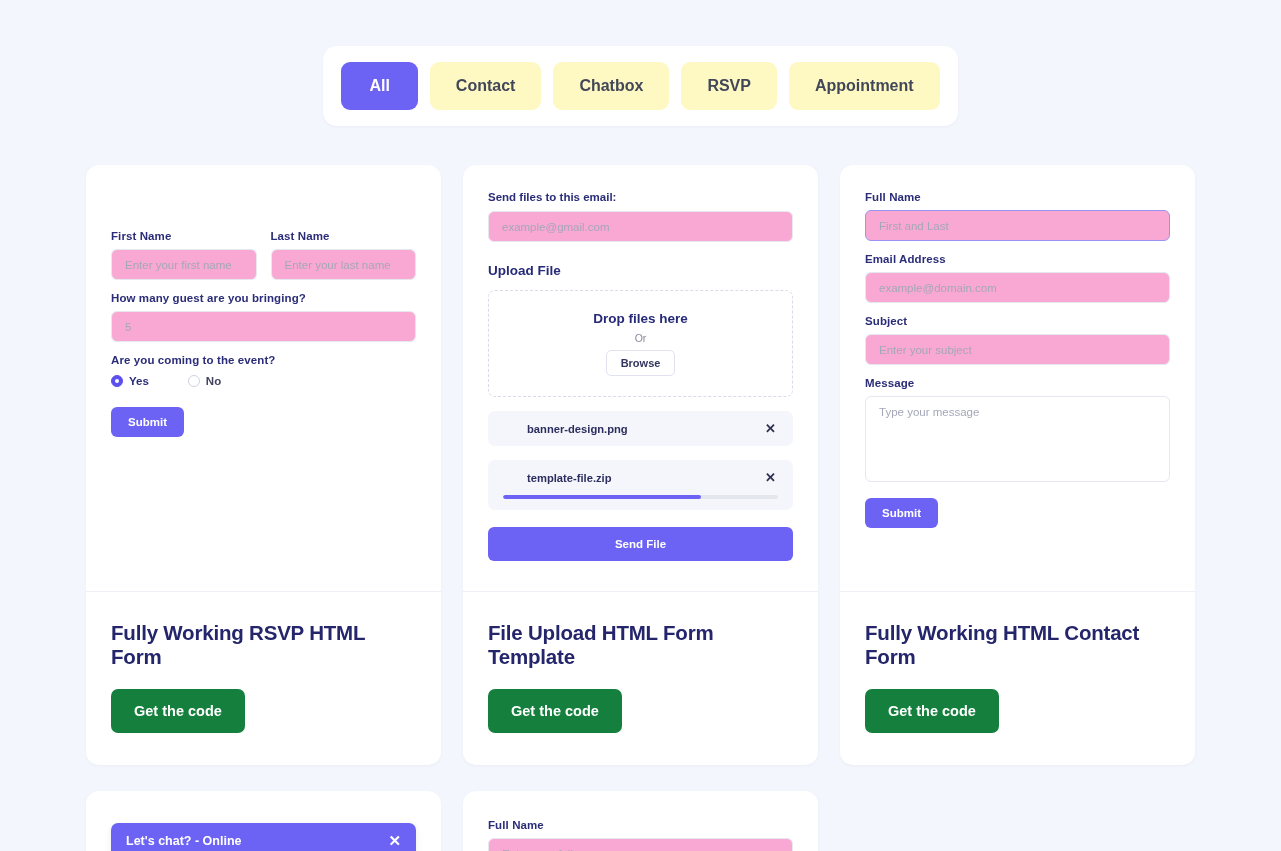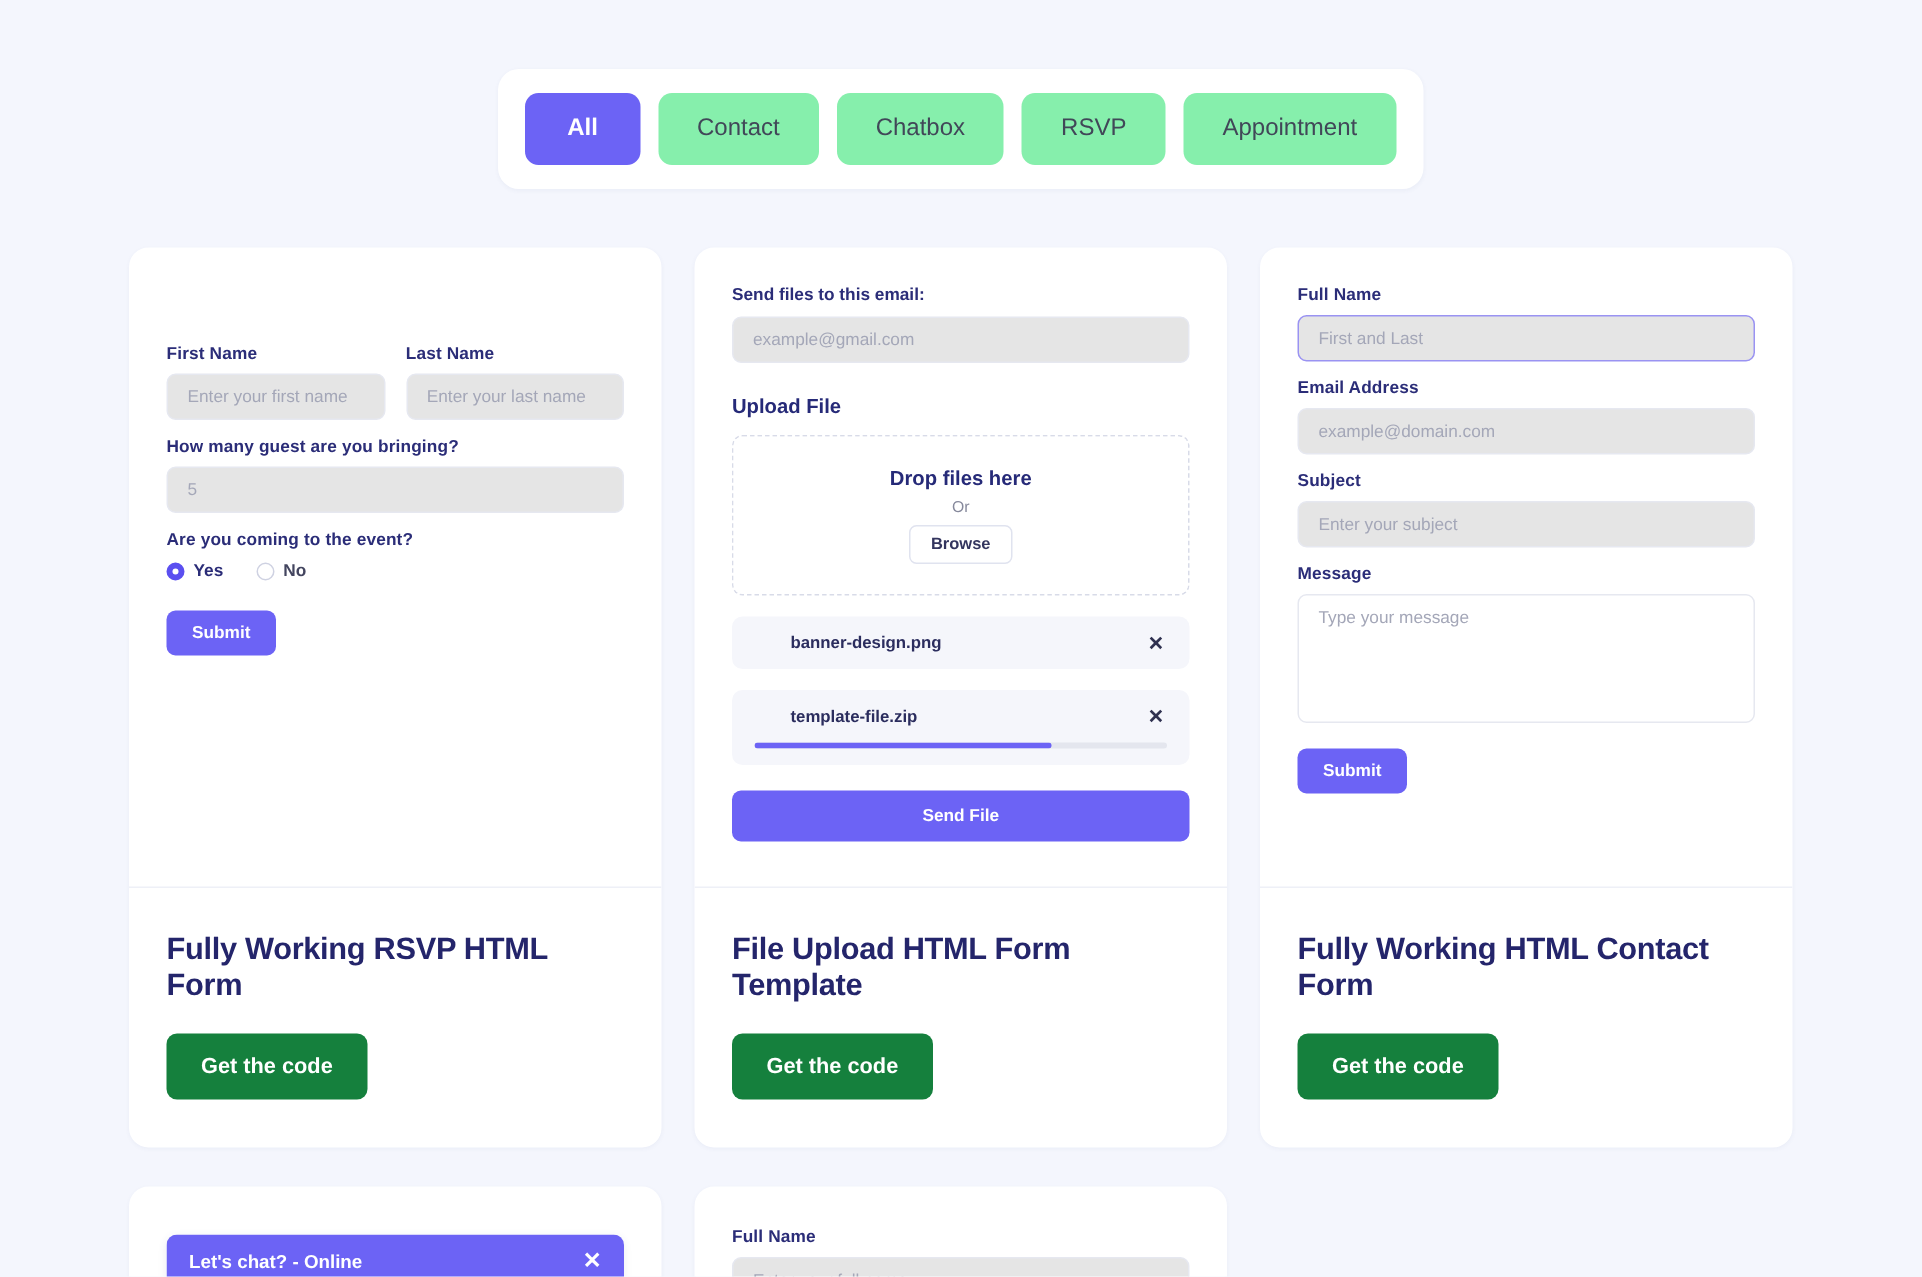--- a/index.html
+++ b/index.html
@@ -27,30 +27,31 @@
     background: #ffffff;
     border-radius: 14px;
     padding: 16px 18px;
     display: flex;
     gap: 12px;
     box-shadow: 0 1px 3px rgba(60,70,130,.05);
   }
   .tab {
     border: none;
     outline: none;
-    background: #86efac;
+    background: #fef9c3;
     color: #414758;
     font-family: "Liberation Sans", sans-serif;
     font-size: 16px;
     border-radius: 9px;
     padding: 0 26px;
     height: 48px;
     line-height: 48px;
     cursor: pointer;
     white-space: nowrap;
+    font-weight: bold;
   }
   .tab.active {
     background: #6c63f5;
     color: #ffffff;
     font-weight: 700;
     padding: 0 28px;
   }
 
   
   .grid {
@@ -103,21 +104,21 @@
     font-weight: 700;
     color: #2b2d78;
     margin-bottom: 7px;
     letter-spacing: .1px;
   }
   .inp {
     width: 100%;
     height: 31px;
     border: 1px solid #e6e8f0;
     border-radius: 6px;
-    background: #e5e5e5;
+    background: #f9a8d4;
     font-family: "Liberation Sans", sans-serif;
     font-size: 11.5px;
     color: #3a3c55;
     padding: 0 13px;
     outline: none;
   }
   .inp::placeholder { color: #a4a7b8; }
   .inp.focused { border: 1.4px solid #9a93f2; }
   .row2 { display: flex; gap: 14px; }
   .row2 > div { flex: 1 1 0; }
@@ -150,21 +151,21 @@
   }
   .radio.on::after {
     content: "";
     position: absolute;
     width: 4px; height: 4px; border-radius: 50%;
     background: #fff;
     left: 3px; top: 3px;
   }
   .radio-label { font-size: 11.5px; font-weight: 700; color: #2b2d78; }
   .radio-item.off .radio-label { color: #43455f; }
-  .gap-right { margin-right: 13px; }
+  .gap-right { margin-right: 30px; }
 
   
   .sec-head {
     font-size: 13.5px; font-weight: 700; color: #262a78;
     margin: 21px 0 12px 0;
   }
   .lbl-top { font-size: 11.5px; font-weight: 700; color: #2b2d78; margin-bottom: 8px; }
   .dropzone {
     border: 1.3px dashed #d8dbe8;
     border-radius: 7px;

